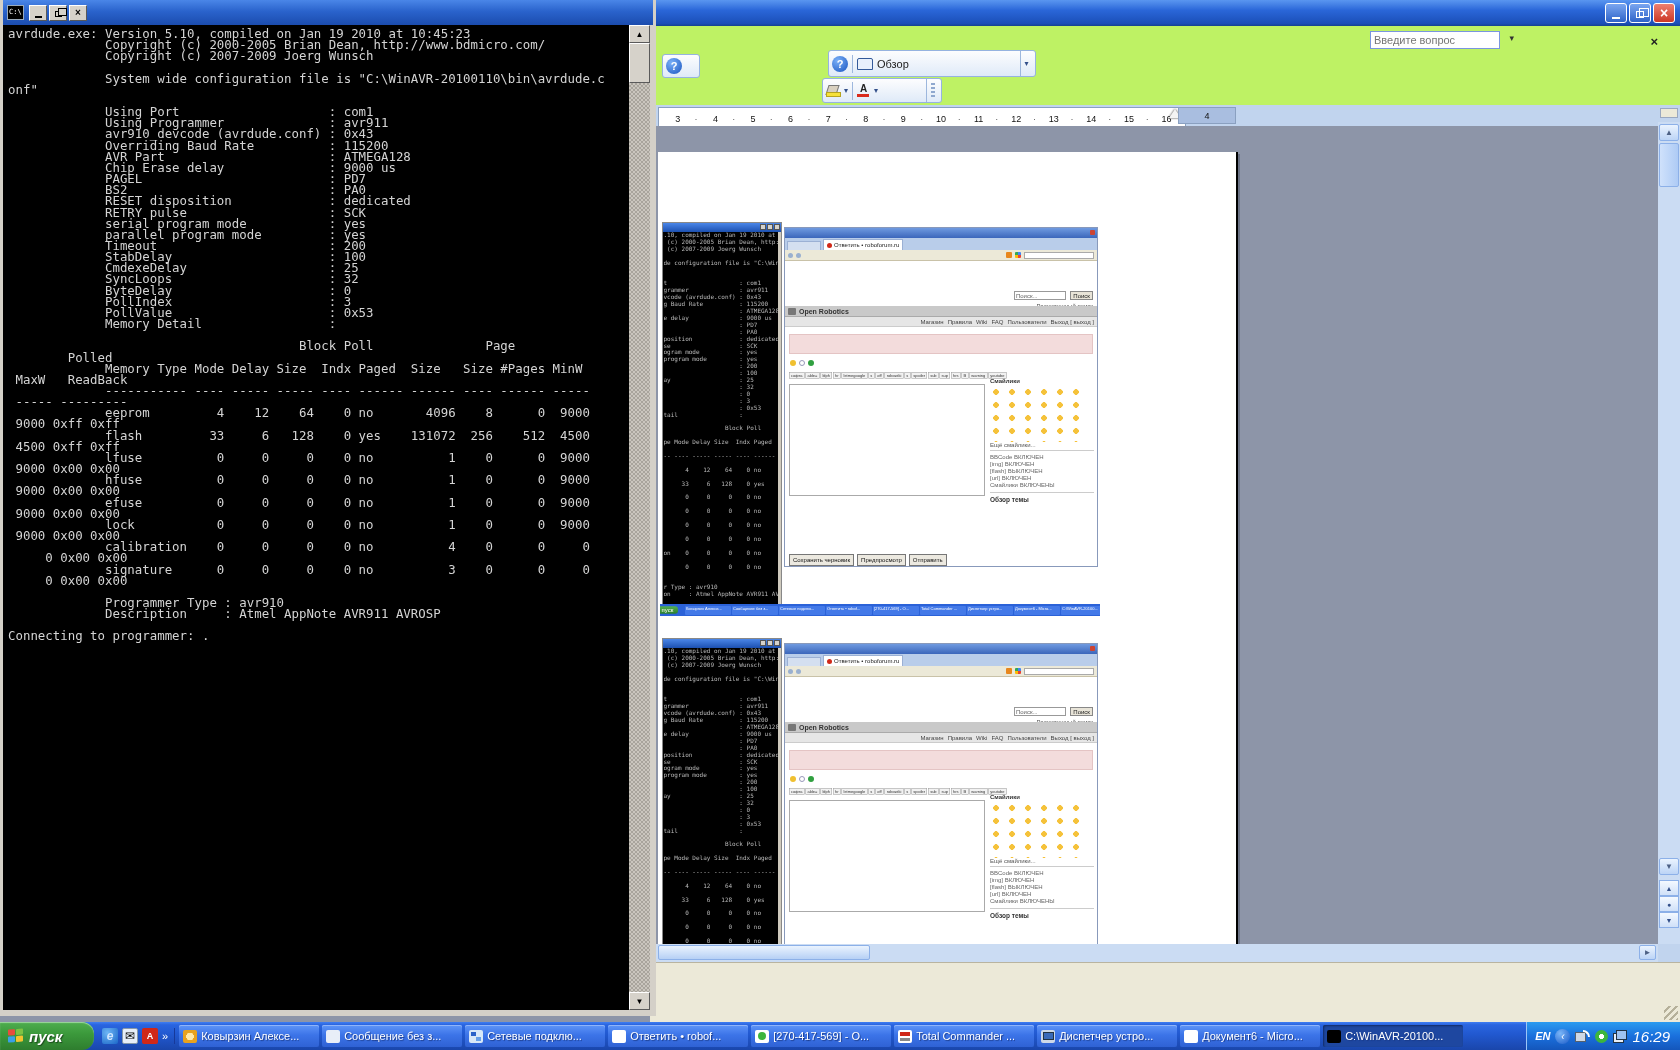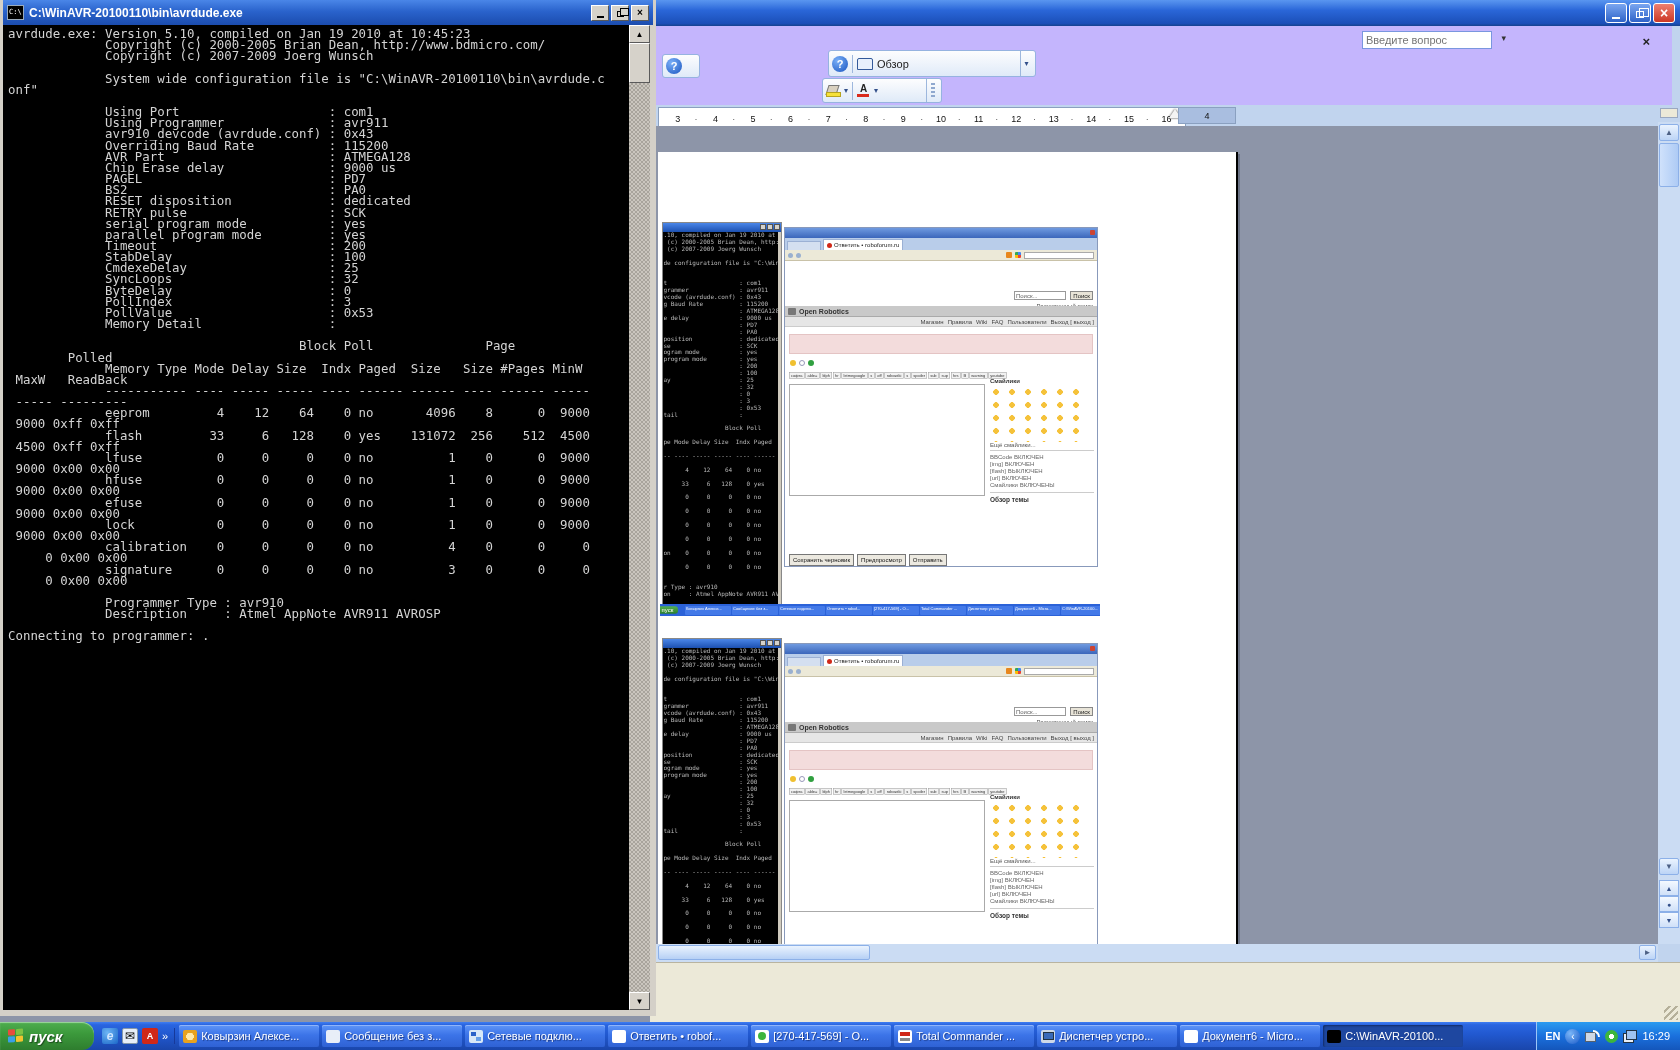--- a/index.html
+++ b/index.html
@@ -13,21 +13,21 @@
            background:linear-gradient(180deg,#5a96f0 0%,#2a66d8 40%,#1b4fb8 90%,#16428f 100%);}
   .w-capbtns{position:absolute;right:5px;top:3px;display:flex;gap:2px;}
   .w-btn{width:22px;height:20px;border-radius:3px;border:1px solid #fff;
          background:linear-gradient(180deg,#7aa6f0,#2f63c8);color:#fff;font-size:12px;
          display:flex;align-items:center;justify-content:center;line-height:1;}
   .w-btn.close{background:linear-gradient(180deg,#ee8070,#cc3826);font-size:14px;font-weight:bold;}
   .w-restore-glyph{position:relative;width:8px;height:7px;border:1px solid #fff;margin-top:2px;}
   .w-restore-glyph::before{content:"";position:absolute;left:2px;top:-4px;width:8px;height:7px;border:1px solid #fff;}
   .w-min-glyph{width:8px;height:3px;border-bottom:2px solid #fff;margin-top:8px;}
 
-  .w-band{position:absolute;left:0;top:26px;right:8px;height:79px;background:#c4b5fd;}
+  .w-band{position:absolute;left:0;top:26px;right:0;height:79px;background:#bef264;}
   .qbox{position:absolute;right:180px;top:5px;width:130px;height:18px;background:#fff;
         border:1px solid #7a96df;font-size:11px;color:#777;padding:1px 3px;font-family:"Liberation Sans",sans-serif;}
   .qbox-arrow{position:absolute;right:166px;top:7px;font-size:9px;color:#333;}
   .band-close{position:absolute;right:22px;top:8px;font-size:13px;color:#222;font-weight:bold;}
   .tb-frag{position:absolute;background:linear-gradient(180deg,#fdfdfe,#dfeaf8);
            border:1px solid #96b3e0;border-radius:3px;display:flex;align-items:center;padding:0 3px;gap:4px;}
   .help-frag{left:12px;top:28px;width:38px;height:24px;}
   .read-frag{left:178px;top:24px;width:208px;height:27px;}
   .fmt-frag{left:172px;top:52px;width:120px;height:25px;}
   .circle-q{width:16px;height:16px;border-radius:50%;background:radial-gradient(circle at 35% 30%,#7ab0f8,#1a55c0);
@@ -208,32 +208,32 @@
   .ic-icq::before{content:"";position:absolute;left:3px;top:2px;width:8px;height:8px;border-radius:50%;background:#3db53d;}
   .ic-tc{background:#fff;position:relative;}
   .ic-tc::before{content:"";position:absolute;left:2px;top:2px;width:10px;height:4px;background:#d02818;}
   .ic-tc::after{content:"";position:absolute;left:2px;bottom:2px;width:10px;height:3px;background:#888;}
   .ic-dev{background:#cdd8e8;position:relative;}
   .ic-dev::before{content:"";position:absolute;left:2px;top:2px;width:9px;height:6px;background:#3a6ab8;border:1px solid #234;}
   .ic-word{background:#fff;color:#2a5699;font-weight:bold;font-size:10px;}
   .ic-cmd{background:#000;color:#fff;font-family:"DejaVu Sans Mono",monospace;font-size:6px;}
   .tb-label{color:#fff;font-size:11px;white-space:nowrap;overflow:hidden;text-shadow:1px 1px 1px #1a3a88;}
   .tray{flex:none;height:28px;display:flex;align-items:center;gap:5px;padding:0 10px 0 8px;
-        background:linear-gradient(180deg,#2a9bf0 0%,#1a70dd 50%,#1456bb 100%);border-left:1px solid #9cc6f8;}
+        background:linear-gradient(180deg,#2a9bf0 0%,#1a70dd 50%,#1456bb 100%);border-left:1px solid #9cc6f8;font-style:italic;}
   .tray-lang{color:#fff;font-size:11px;font-weight:bold;}
   .tray-chev{width:15px;height:15px;border-radius:50%;background:radial-gradient(circle at 35% 30%,#7ab6f8,#1a5ac8);
              color:#fff;font-size:10px;display:flex;align-items:center;justify-content:center;}
   .tray-net{width:15px;height:13px;position:relative;}
   .tray-net::before{content:"";position:absolute;left:0;bottom:1px;width:9px;height:8px;background:#cfd8e4;border:1px solid #56616e;}
   .tray-net::after{content:"";position:absolute;right:0;top:0;width:5px;height:5px;border:2px solid #fff;border-left:none;border-bottom:none;border-radius:0 7px 0 0;}
   .tray-icq{width:13px;height:13px;border-radius:50%;background:radial-gradient(circle,#fff 25%,#3db53d 28%);}
   .tray-wins{width:14px;height:13px;position:relative;}
   .tray-wins::before{content:"";position:absolute;left:0;bottom:0;width:9px;height:8px;background:#e8eef8;border:1px solid #234;}
   .tray-wins::after{content:"";position:absolute;right:0;top:0;width:9px;height:8px;background:#9ec2f0;border:1px solid #234;}
-  .tray-time{color:#fff;font-size:11px;}
+  .tray-time{color:#fff;font-size:15px;}
 </style>
 </head>
 <body>
 
 <div id="desktop">
 
   <div class="word-win">
     <div class="w-title">
       <div class="w-capbtns">
         <div class="w-btn">
@@ -603,21 +603,20 @@
     </div>
 
     <div class="w-status">
       <div class="w-grip"></div>
     </div>
   </div>
 
   <div class="term-win">
     <div class="t-title">
       <span class="t-ico">C:\</span>
-      <span class="t-text">C:\WinAVR-20100110\bin\avrdude.exe</span>
       <span class="t-btns">
         <span class="t-btn">
             <span class="t-min-glyph"></span>
           </span>
         <span class="t-btn">
             <span class="t-restore-glyph"></span>
           </span>
         <span class="t-btn">
             <span>×</span>
           </span>

